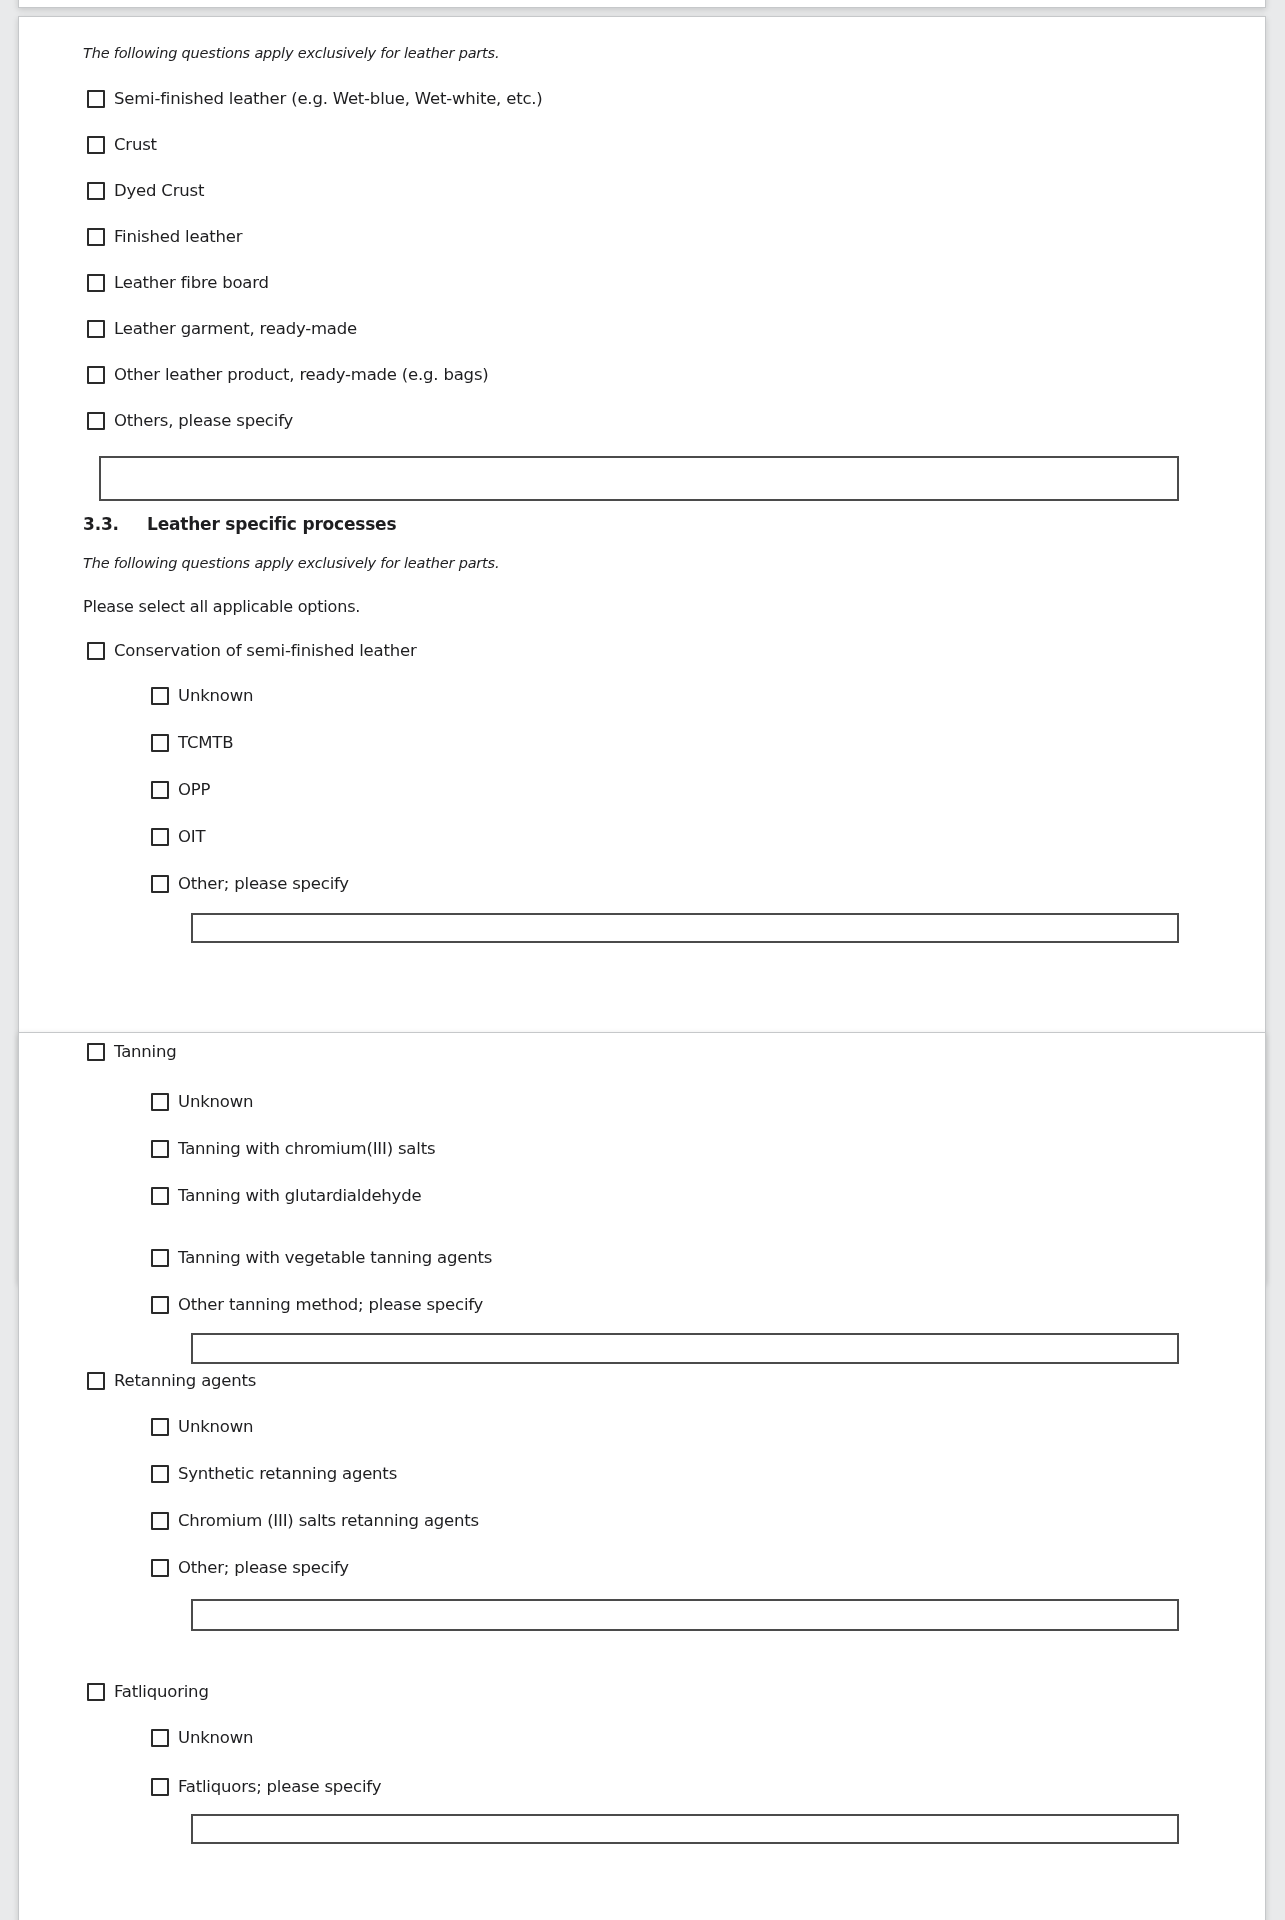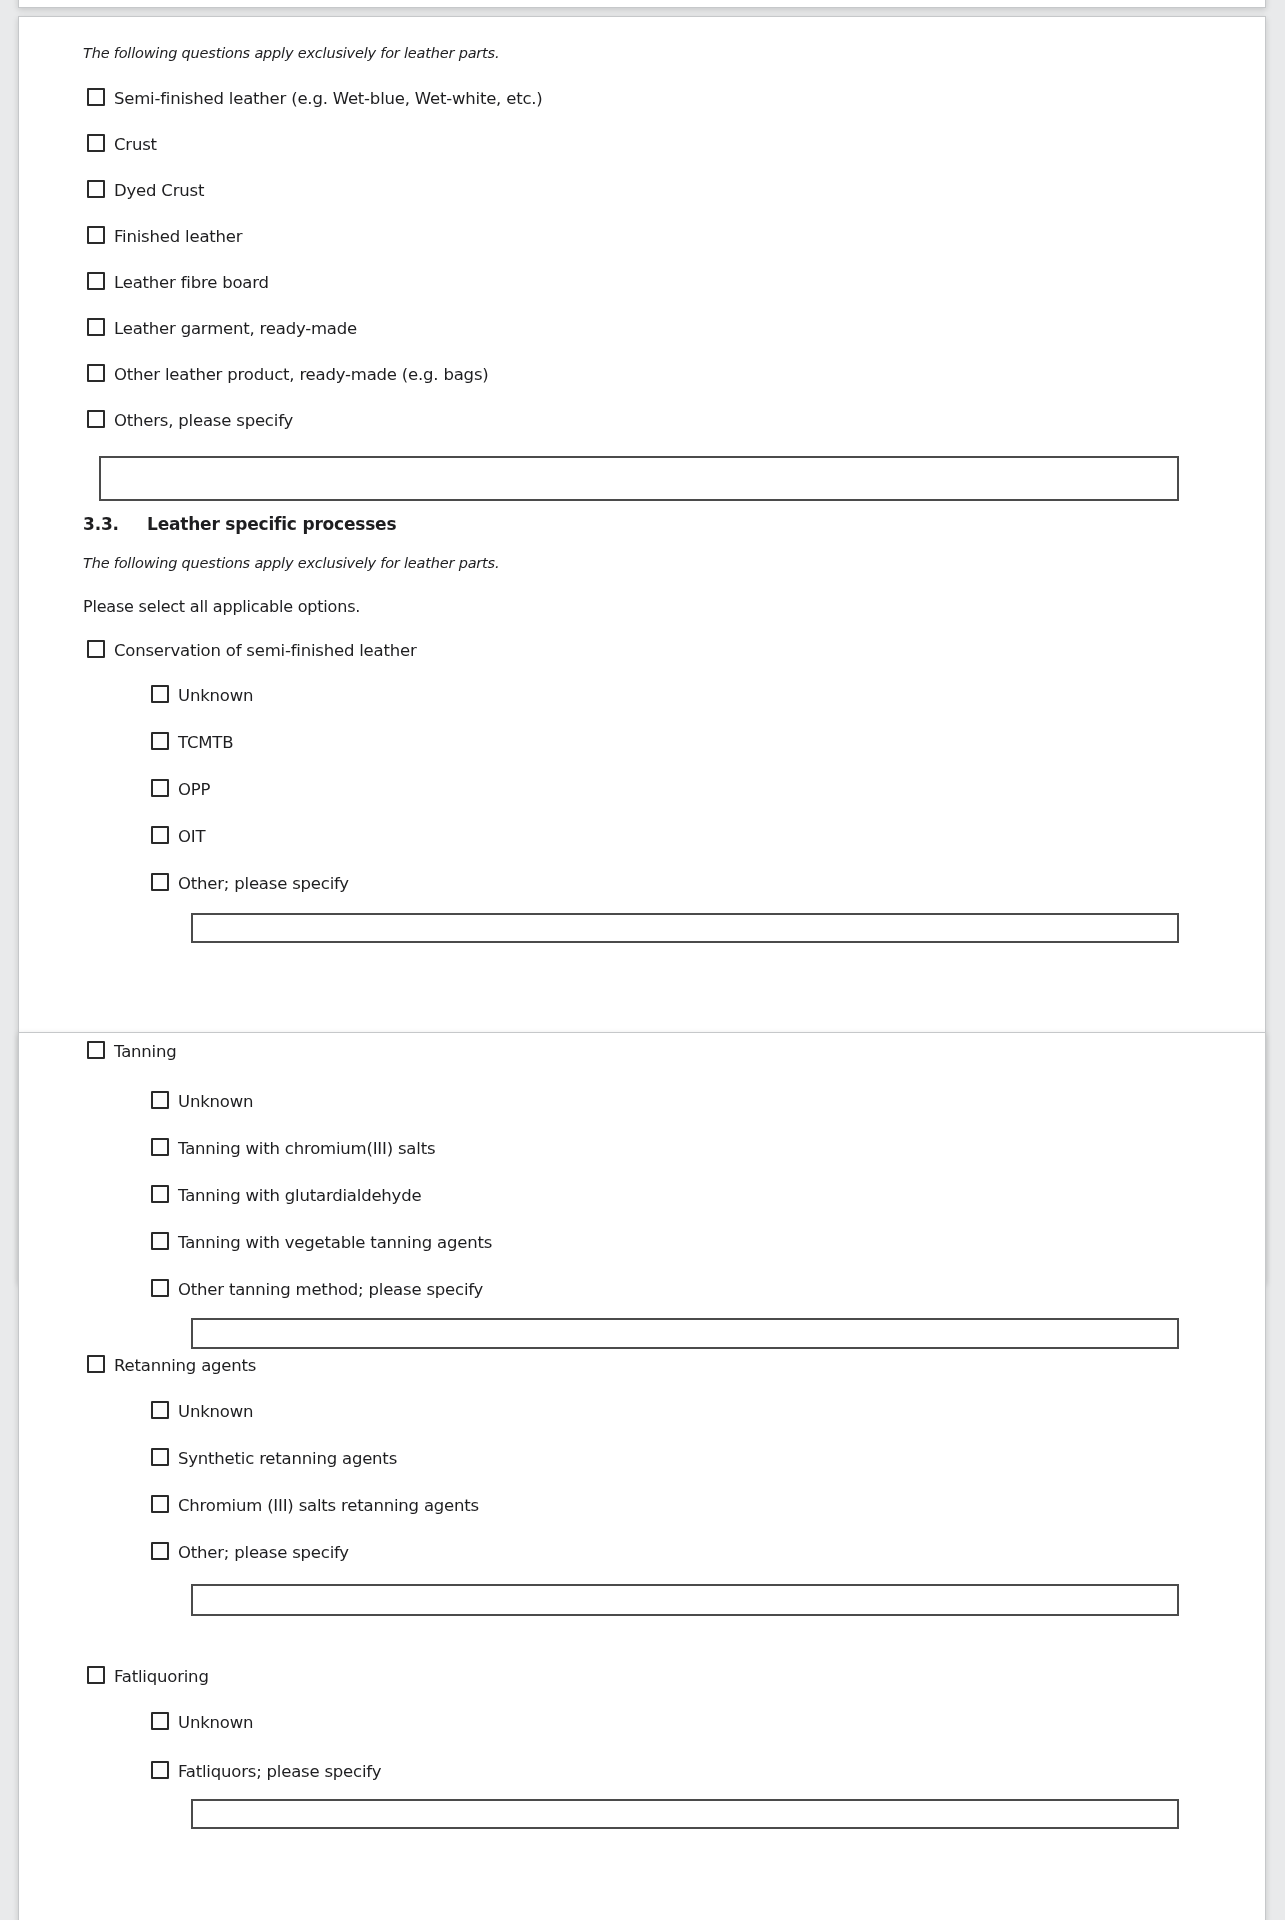--- a/index.html
+++ b/index.html
@@ -16,21 +16,21 @@
   }
   #prev-page{top:-32px;height:40px;}
   #page-1{top:16px;height:1267px;padding:0 0 12px 62px;}
   #page-2{top:1032px;height:1038px;padding:0 1px 0 62px;}
   .italic-note{
     font-style:italic;font-size:14.5px;letter-spacing:-.2px;
     height:20px;line-height:20px;margin-left:2px;
   }
   .instruction{font-size:16px;height:20px;line-height:20px;margin-left:2px;letter-spacing:-.2px;}
   .row{
-    display:flex;align-items:center;gap:9px;height:20px;
+    display:flex;align-items:flex-end;gap:9px;height:20px;
     margin-left:6px;font-size:16.5px;letter-spacing:-.2px;
   }
   .row.sub{margin-left:70px;}
   .cb{
     width:14px;height:14px;flex:0 0 auto;background:#fff;
     border:2px solid #2a2a2a;border-radius:1px;margin-top:-2px;
   }
   .lbl{white-space:nowrap;}
   .heading{
     display:flex;height:22px;line-height:22px;align-items:flex-start;
@@ -141,21 +141,21 @@
     <span class="lbl">Unknown</span>
   </div>
   <div class="row sub" style="margin-top:27px">
     <span class="cb"></span>
     <span class="lbl">Tanning with chromium(III) salts</span>
   </div>
   <div class="row sub" style="margin-top:27px">
     <span class="cb"></span>
     <span class="lbl">Tanning with glutardialdehyde</span>
   </div>
-  <div class="row sub" style="margin-top:27px">
+  <div class="row sub" style="margin-top:42px">
     <span class="cb"></span>
     <span class="lbl">Tanning with vegetable tanning agents</span>
   </div>
   <div class="row sub" style="margin-top:27px">
     <span class="cb"></span>
     <span class="lbl">Other tanning method; please specify</span>
   </div>
 
   <input type="text" class="specify input-indented" style="margin-top: 19px; height: 31px;" value="">
 

